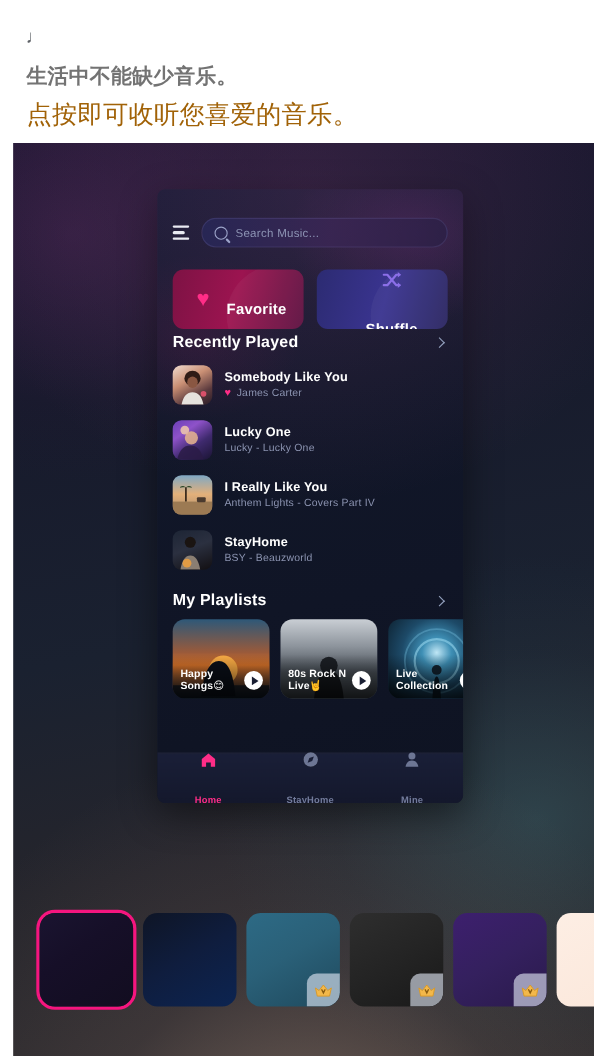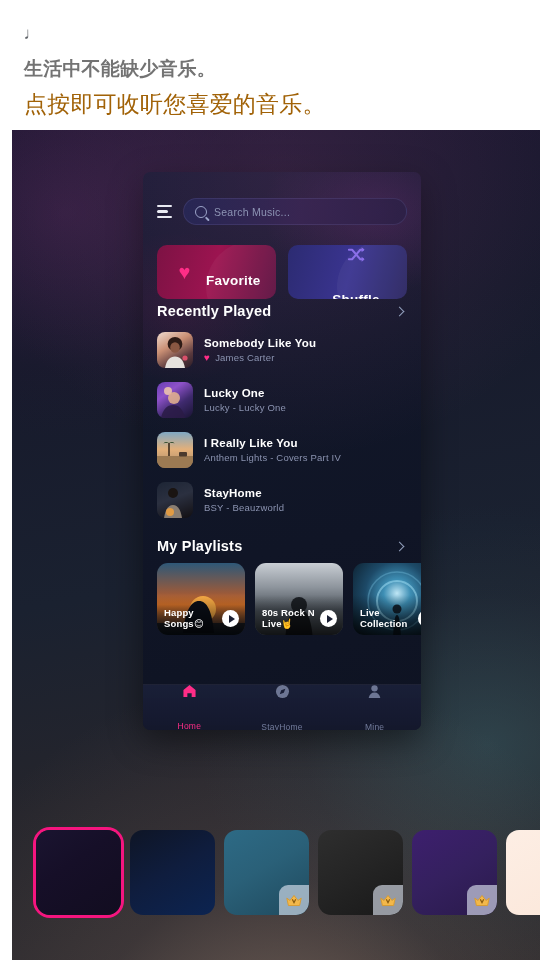--- a/index.html
+++ b/index.html
@@ -173,21 +173,21 @@
     border-top: 4px solid transparent; border-bottom: 4px solid transparent;
   }
 
   
   .navbar {
     position: absolute; left: 0; bottom: 0; width: 100%; height: 46px;
     background: linear-gradient(180deg, rgba(26,31,56,0.97), rgba(20,24,44,0.99));
     border-top: 1px solid rgba(255,255,255,0.05);
     display: flex; align-items: center; z-index: 5;
   }
-  .nav-item { flex: 1 1 0; display: flex; flex-direction: column; align-items: center; gap: 19px; }
+  .nav-item { flex: 1 1 0; display: flex; flex-direction: column; align-items: center; gap: 19px; font-weight: bold; }
   .nav-label { font-size: 8.5px; letter-spacing: .2px; color: #737c9c; }
   .nav-item.active .nav-label { color: #ff2d87; }
 
   
   .swatches {
     position: absolute; left: 0; top: 690px; width: 540px; height: 105px;
     display: flex; align-items: center; gap: 9px; padding-left: 24px;
   }
   .sw {
     width: 85px; height: 85px; border-radius: 13px; flex: 0 0 auto;

